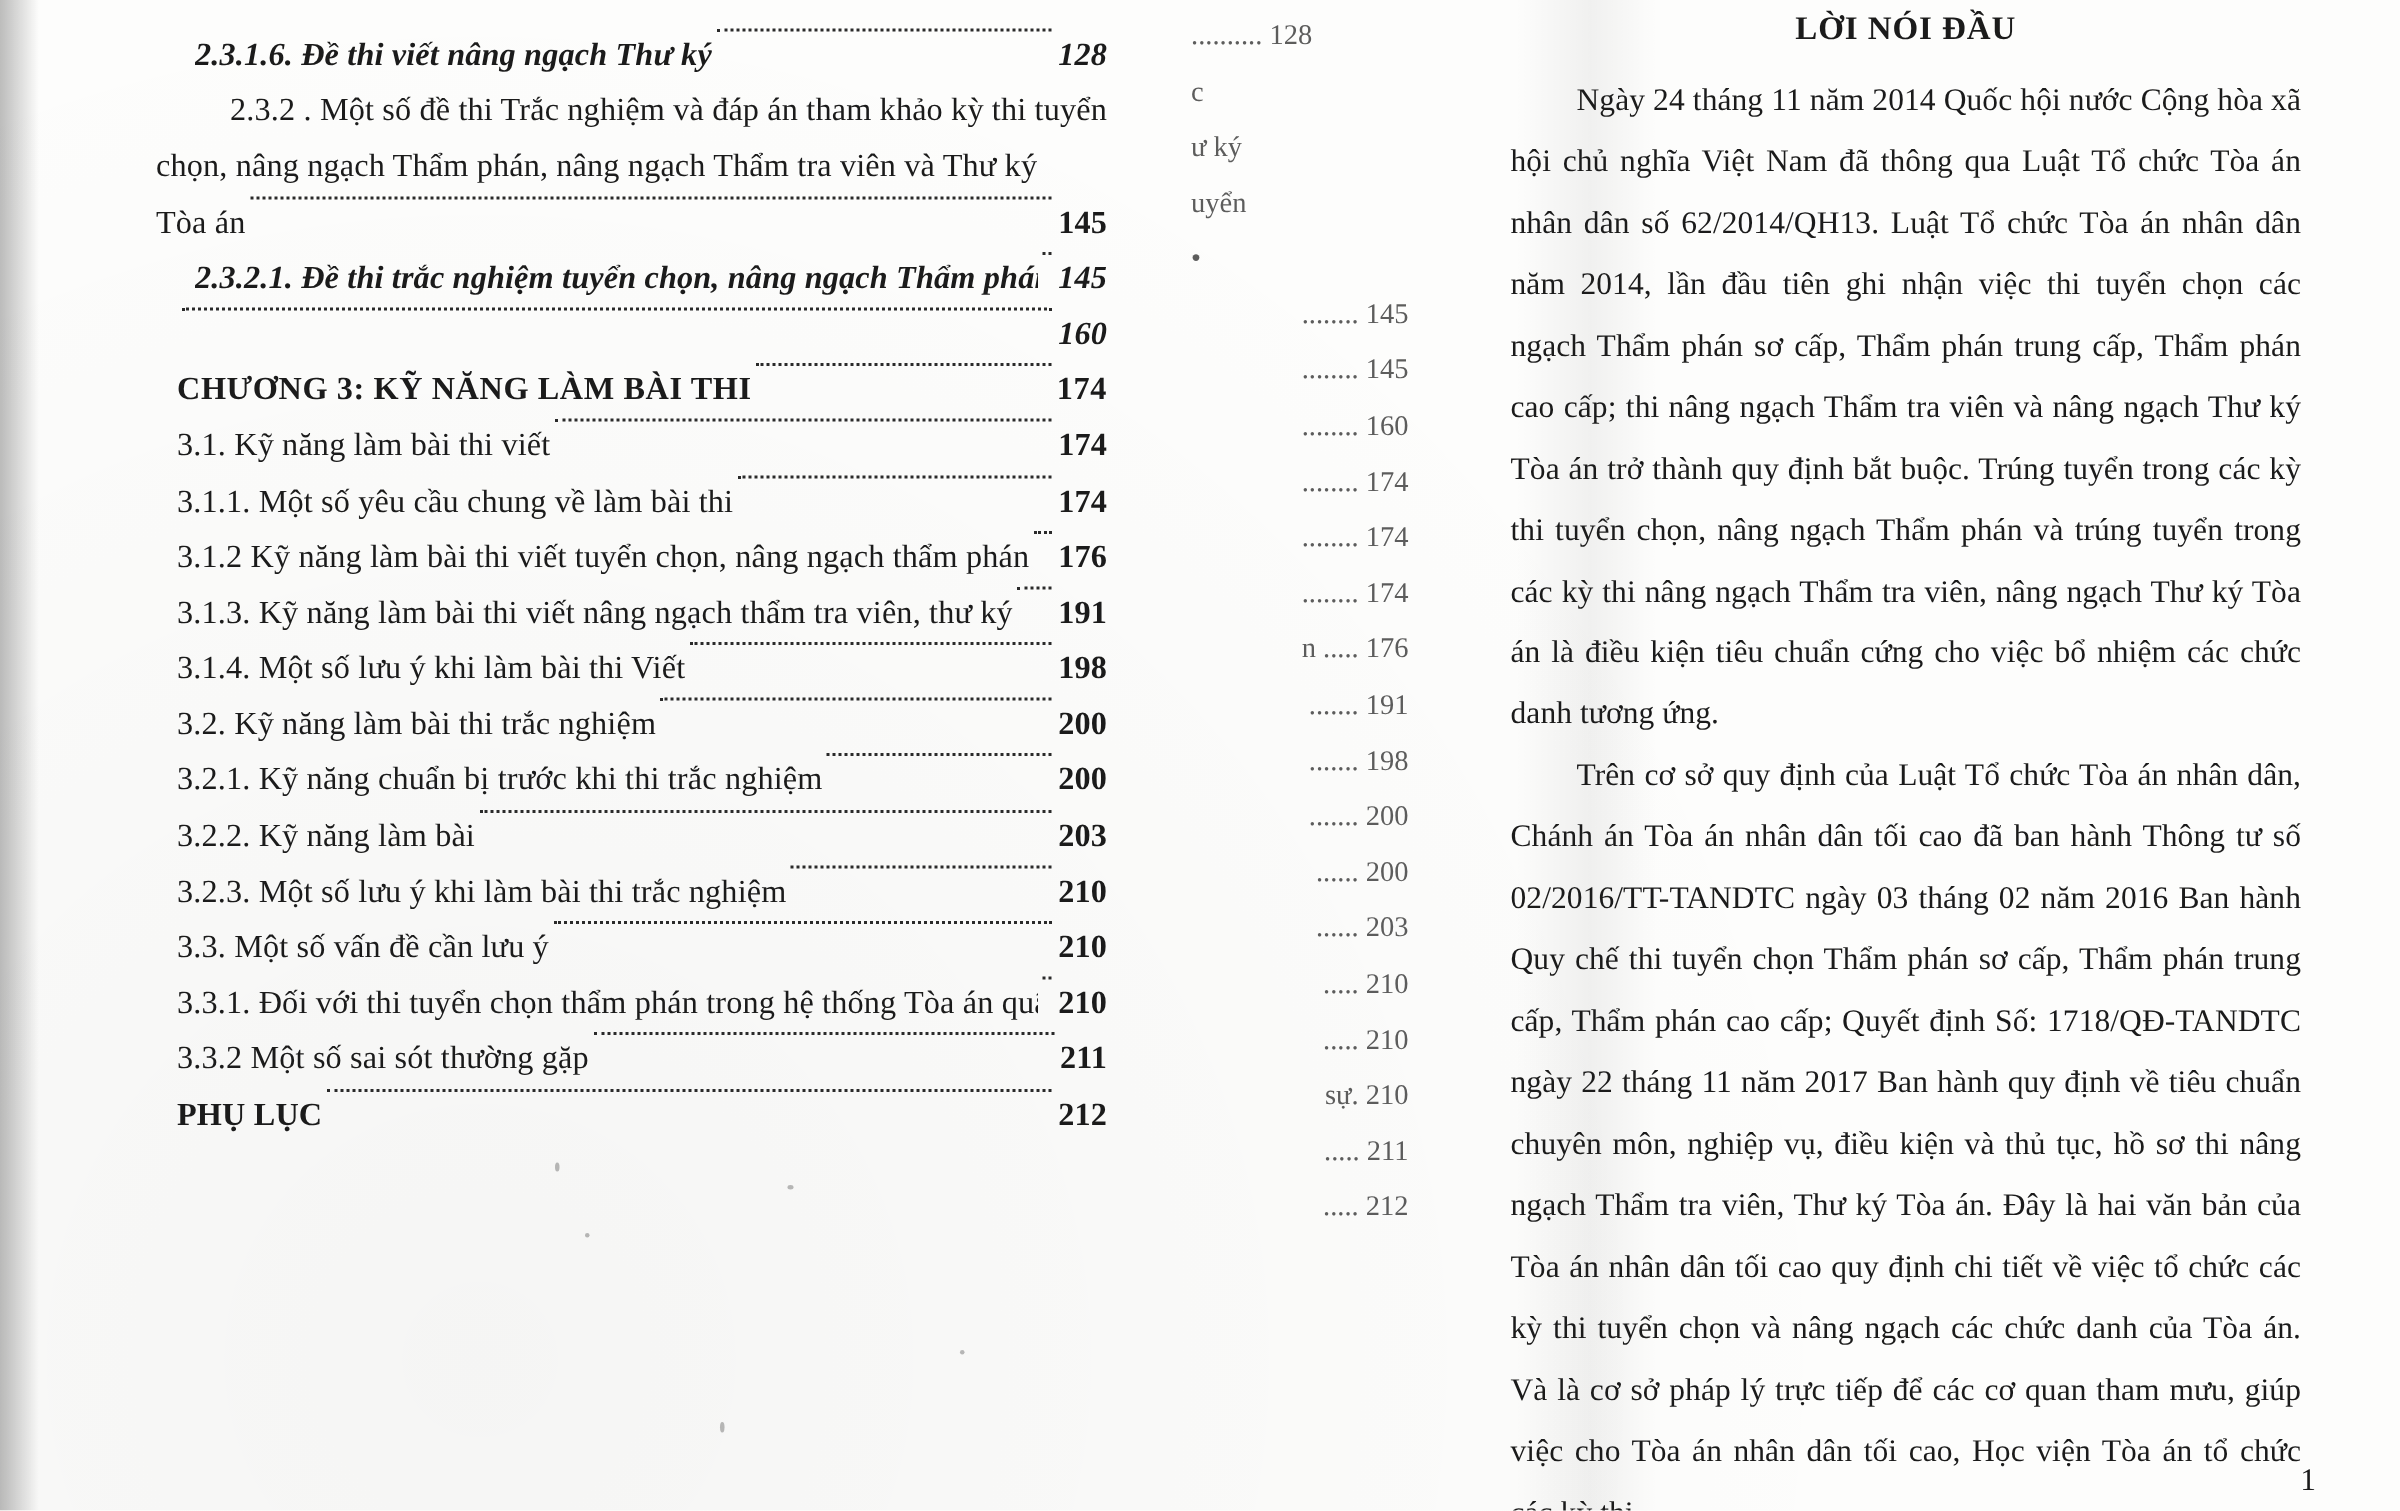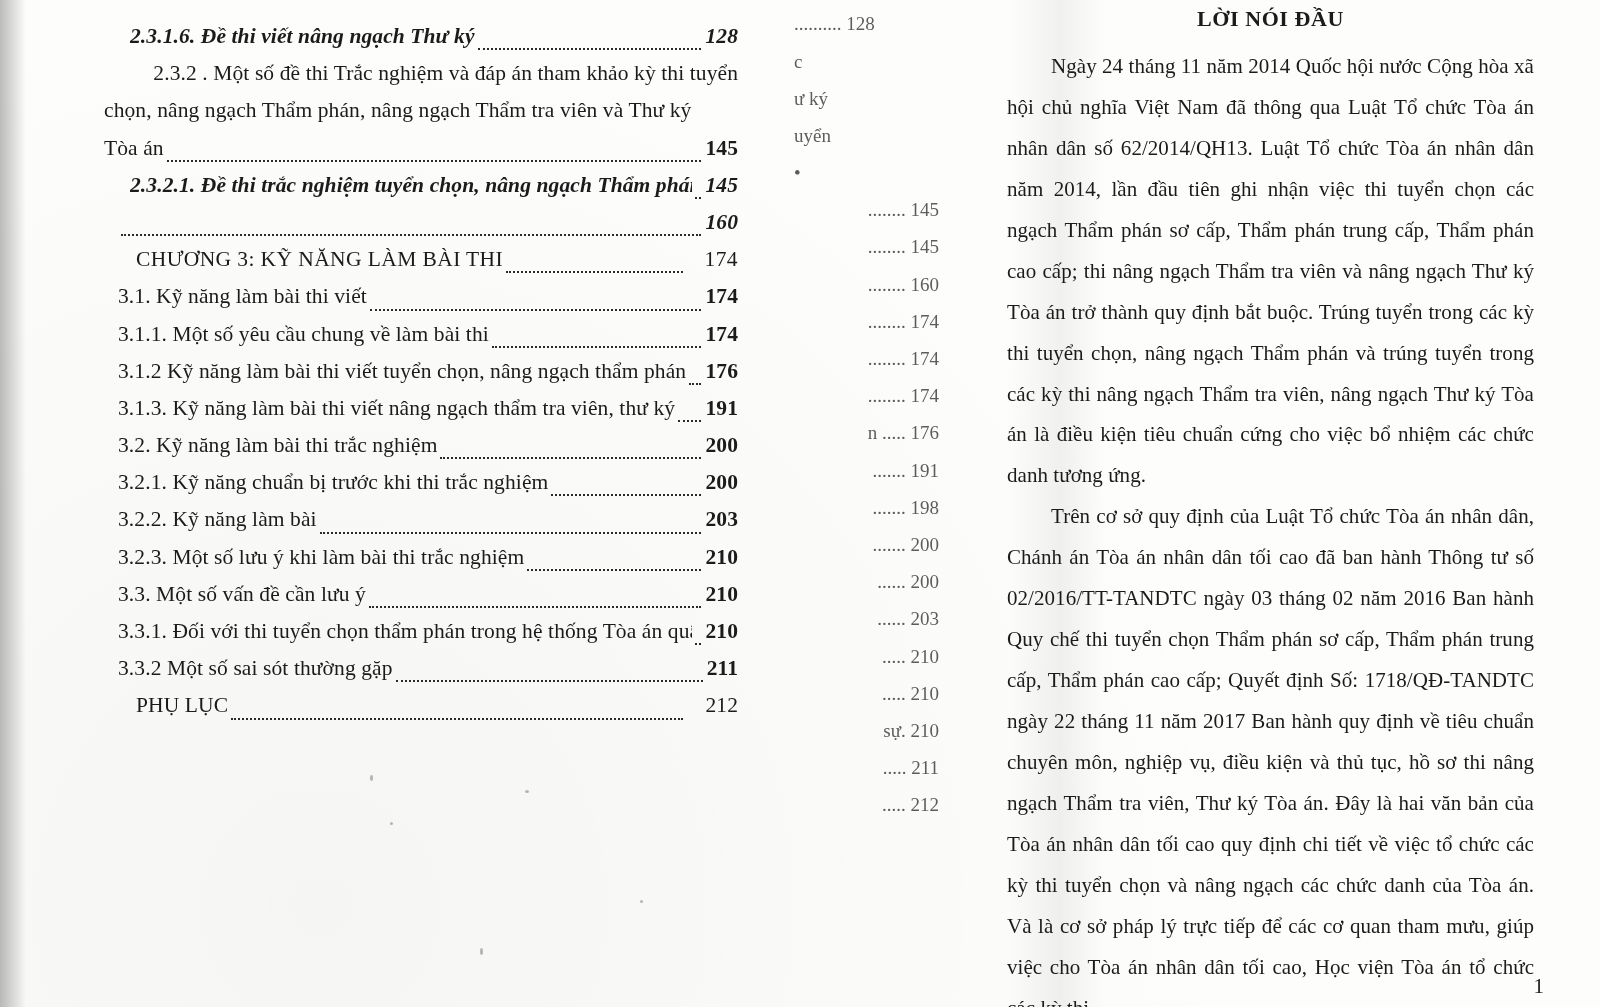--- a/index.html
+++ b/index.html
@@ -42,21 +42,20 @@
   }
   .toc {
     margin-top: 8px;
   }
   .toc-line {
     position: relative;
     font-size: 21.5px;
     line-height: 1.73;
     letter-spacing: 0.1px;
     display: flex;
-    align-items: flex-end;
     white-space: nowrap;
   }
   .toc-line .txt {
     flex: 0 1 auto;
     overflow: hidden;
   }
   .toc-line .dots {
     flex: 1 1 auto;
     margin: 0 2px 5px 3px;
     border-bottom: 2px dotted #2a2a2a;
@@ -64,21 +63,21 @@
     height: 1px;
   }
   .toc-line .pg {
     flex: 0 0 auto;
     padding-left: 2px;
     font-weight: 600;
   }
   .toc-line.italic .txt,
   .toc-line.italic .pg { font-style: italic; font-weight: 600; }
   .toc-line.bold .txt,
-  .toc-line.bold .pg { font-weight: 400; margin-left: 18px; }
+  .toc-line.bold .pg { font-weight: 700; }
   .toc-line.indent { padding-left: 26px; }
   .toc-line.indent2 { padding-left: 14px; }
 
   
   .toc-block {
     font-size: 21.5px;
     line-height: 1.73;
     letter-spacing: 0.1px;
   }
   .toc-block .wrapline { display: block; }
@@ -215,20 +214,25 @@
         <span class="dots"></span>
         <span class="pg">176</span>
       </div>
 
       <div class="toc-line indent2">
         <span class="txt">3.1.3. Kỹ năng làm bài thi viết nâng ngạch thẩm tra viên, thư ký</span>
         <span class="dots"></span>
         <span class="pg">191</span>
       </div>
 
+      <div class="toc-line indent2">
+        <span class="txt">3.1.4. Một số lưu ý khi làm bài thi Viết</span>
+        <span class="dots"></span>
+        <span class="pg">198</span>
+      </div>
 
       <div class="toc-line indent2">
         <span class="txt">3.2. Kỹ năng làm bài thi trắc nghiệm</span>
         <span class="dots"></span>
         <span class="pg">200</span>
       </div>
 
       <div class="toc-line indent2">
         <span class="txt">3.2.1. Kỹ năng chuẩn bị trước khi thi trắc nghiệm</span>
         <span class="dots"></span>

